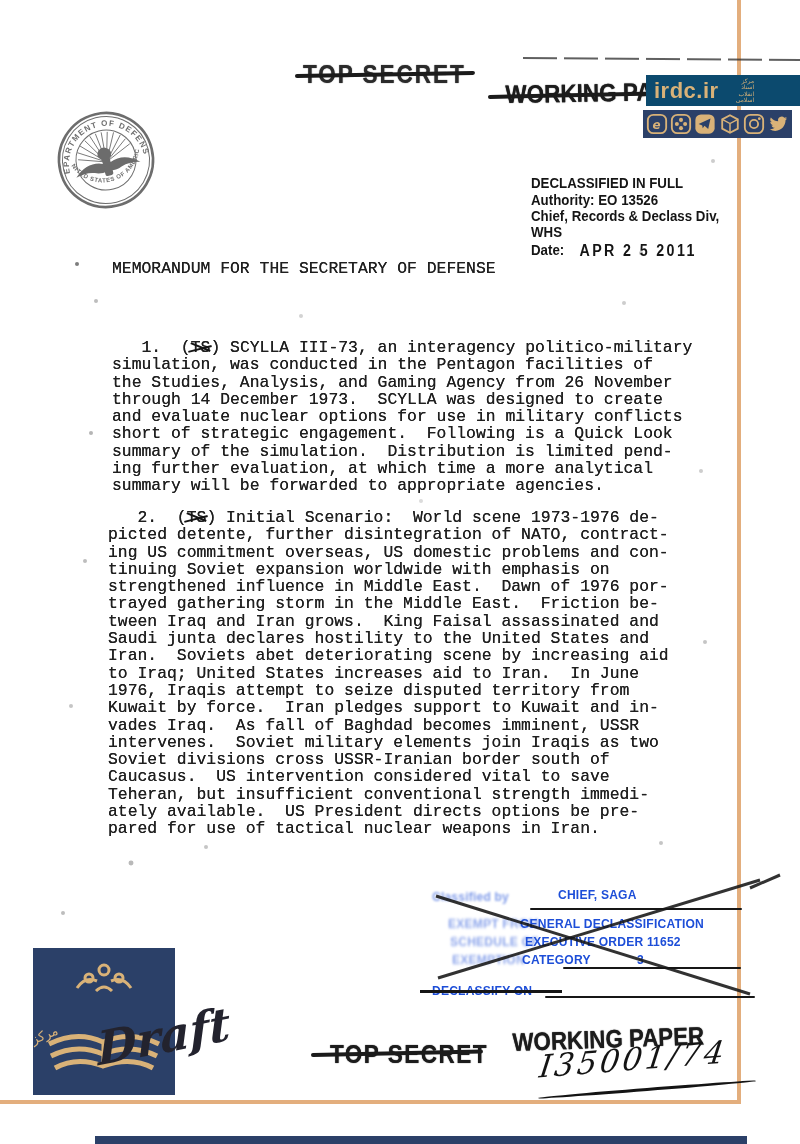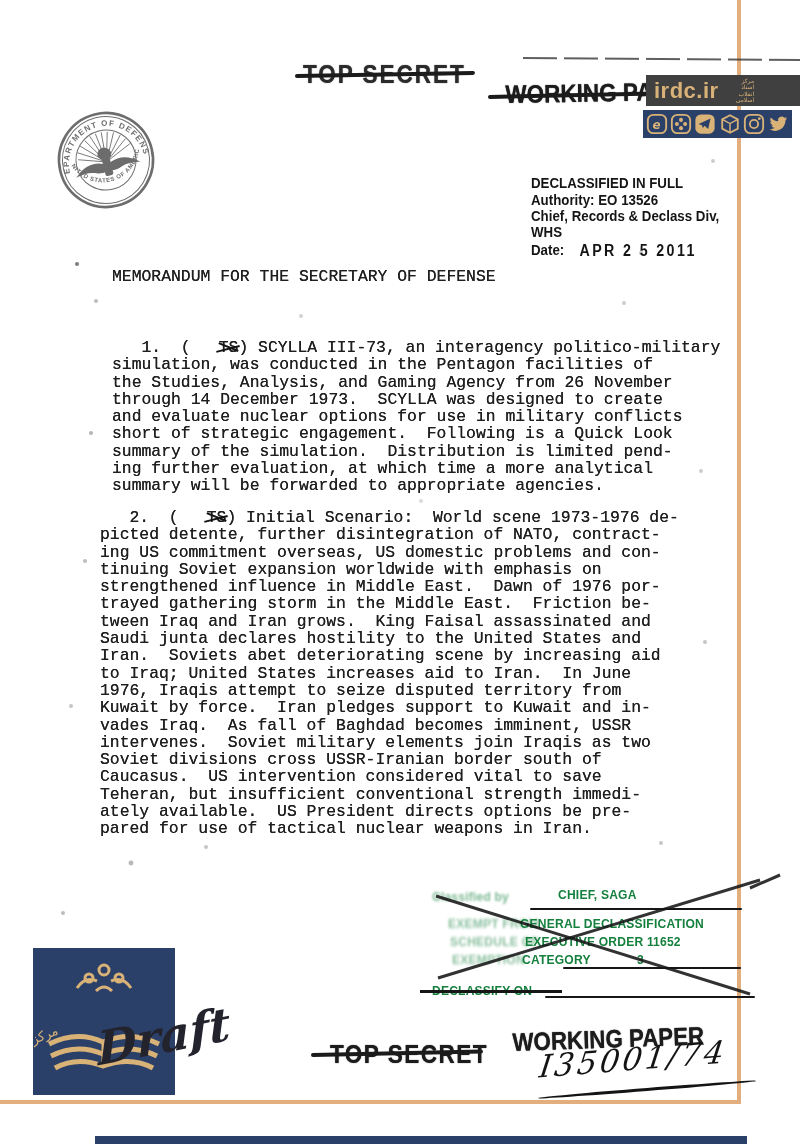--- a/index.html
+++ b/index.html
@@ -30,33 +30,33 @@
   .jcs-l2{font-size:10.5px;font-weight:bold;letter-spacing:.4px;margin-top:3px;}
 
   .declass{left:531px;top:176px;width:225px;color:#151515;font-weight:bold;
            font-size:14px;line-height:15.5px;transform:scale(.95,1.04);transform-origin:left top;}
   .declass .date-row{margin-top:2px;display:flex;gap:16px;}
   .declass .date-val{letter-spacing:2.5px;font-size:15px;}
 
   
   .mono{font-family:"Liberation Mono","DejaVu Sans Mono",monospace;color:#1f1f1f;
         font-size:16.4px;line-height:17.3px;white-space:pre-wrap;text-shadow:0 0 .5px #222;}
-  .memo-heading{left:112px;top:268px;}
+  .memo-heading{left:112px;top:260px;}
   .memo-subject{left:155px;top:290px;}
   .para{width:610px;}
   .para1{left:112px;top:339px;}
-  .para2{left:100px;top:509px;}
-  .ts-struck{position:relative;display:inline-block;margin-left:28px;}
+  .para2{left:108px;top:509px;}
+  .ts-struck{position:relative;display:inline-block;}
   .ts-struck::before{content:"";position:absolute;left:-3px;top:52%;width:120%;
       border-top:2.5px solid #141414;transform:rotate(-14deg);}
   .ts-struck::after{content:"";position:absolute;left:-1px;top:40%;width:105%;
       border-top:2px solid #141414;transform:rotate(22deg);}
 
   
-  .cstamp{left:420px;top:872px;width:365px;height:140px;color:#15803d;}
+  .cstamp{left:420px;top:872px;width:365px;height:140px;color:#1d4ed8;}
   .cstamp .ln{position:absolute;font-weight:bold;font-size:13px;letter-spacing:.2px;
       transform:scale(.93,1.05);transform-origin:left top;white-space:nowrap;}
   .smudge{filter:blur(1.2px);opacity:.55;}
   .smudge2{filter:blur(1.4px);opacity:.5;}
   .uline{position:absolute;background:#161616;height:2px;border-radius:1px;}
   .cstamp svg{position:absolute;left:0;top:0;}
   .declassify-strike{position:absolute;left:0px;top:118px;width:142px;height:3px;background:#161616;}
 
   
   .ts-bottom{left:330px;top:1039px;font-size:23px;transform:scale(.98,1.12);letter-spacing:1.5px;
@@ -68,21 +68,21 @@
   .handnum{left:542px;top:1048px;font-family:"DejaVu Serif",serif;font-style:italic;
            font-size:31px;color:#141414;letter-spacing:3px;
            transform:rotate(-4.5deg) skewX(-12deg);transform-origin:left top;z-index:3;}
   .handnum-underline{left:538px;top:1088px;width:218px;height:2.5px;background:#141414;
            transform:rotate(-4.5deg);border-radius:60%;}
   .draft{left:96px;top:1022px;font-family:"DejaVu Serif",serif;font-style:italic;font-weight:bold;
          font-size:46px;color:#23232e;transform:rotate(-11deg) skewX(-8deg);
          transform-origin:left top;z-index:6;}
 
   
-  .badge-bar1{left:646px;top:75px;width:154px;height:31px;background:#404040;z-index:5;
+  .badge-bar1{left:646px;top:75px;width:154px;height:31px;background:#0c4a6e;z-index:5;
       display:flex;align-items:center;padding-left:8px;box-sizing:border-box;gap:17px;}
   .badge-site{color:#d9b278;font-size:22px;font-weight:bold;letter-spacing:.5px;}
   .badge-fa{color:#d9b278;font-size:6px;line-height:6.5px;text-align:right;direction:rtl;
       font-family:"DejaVu Sans",sans-serif;}
   .badge-bar2{left:643px;top:110px;width:149px;height:28px;background:#2b4068;z-index:5;
       display:flex;align-items:center;justify-content:space-between;padding:0 3px;box-sizing:border-box;}
   .badge-bar2 svg{display:block;}
 
   
   .seal{left:56px;top:110px;width:100px;height:100px;opacity:.82;

